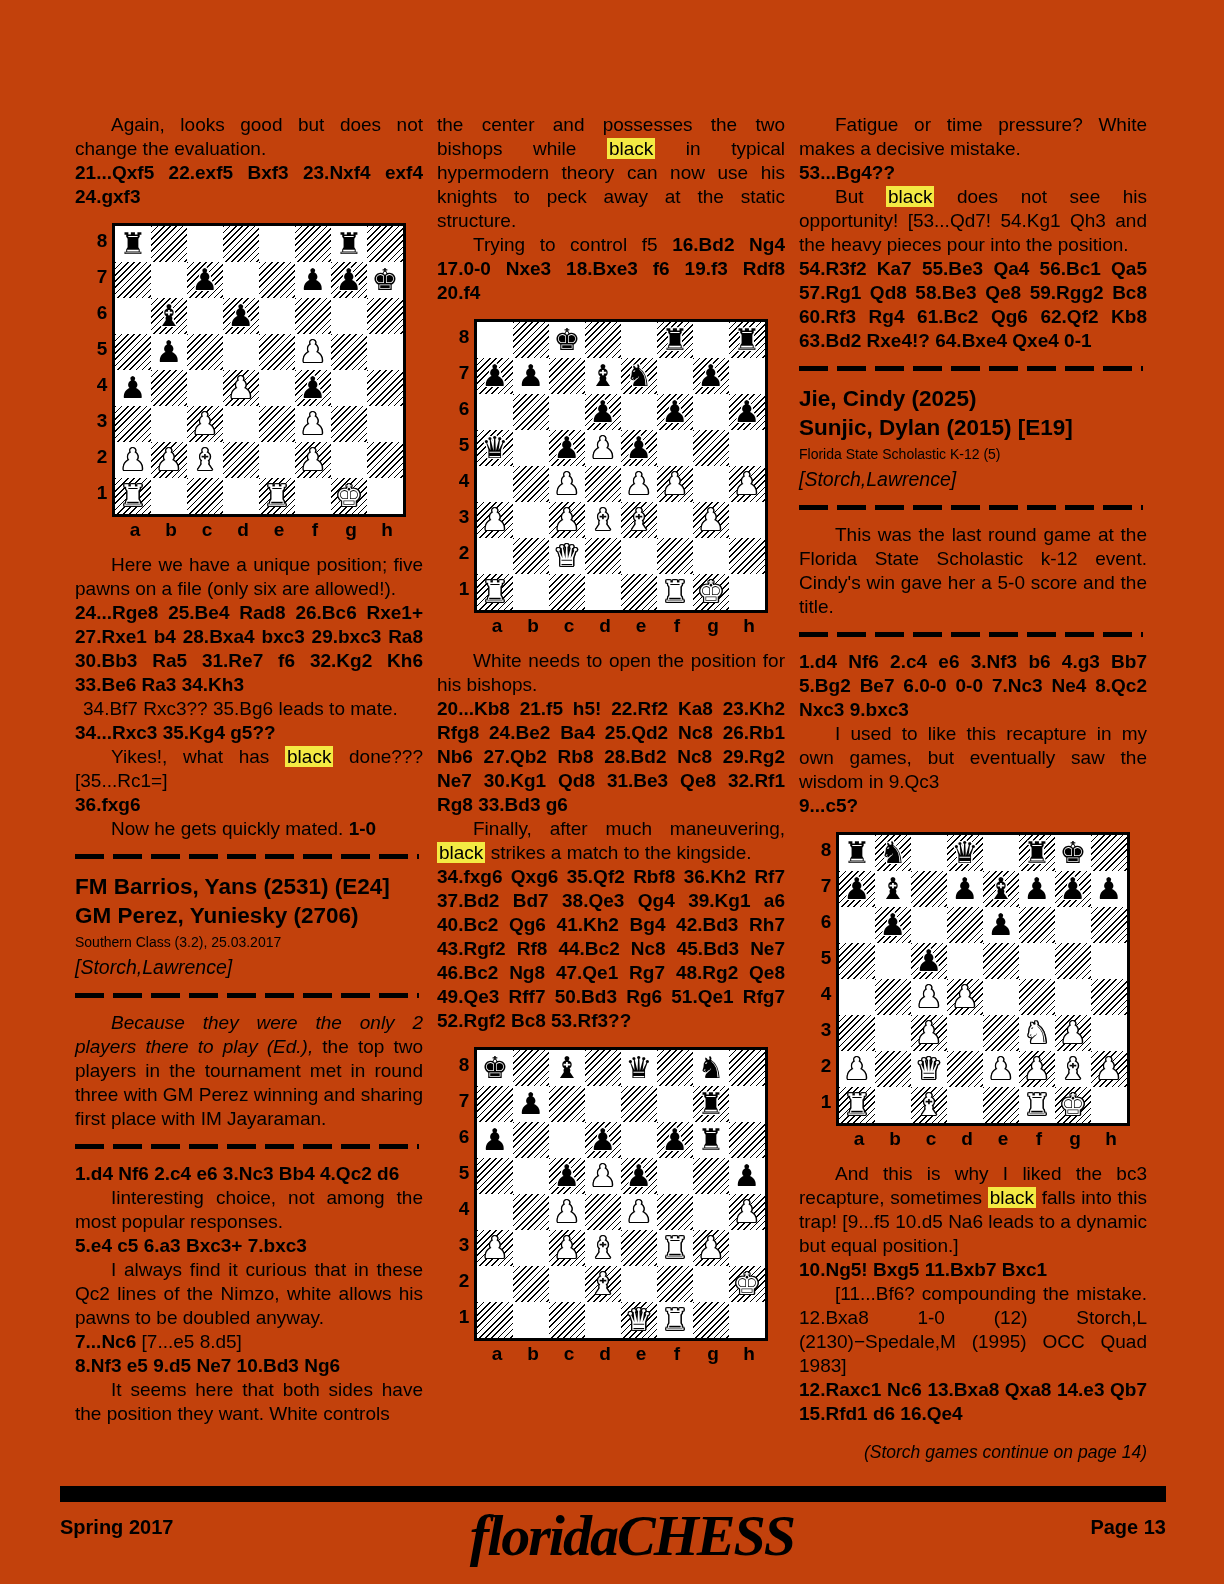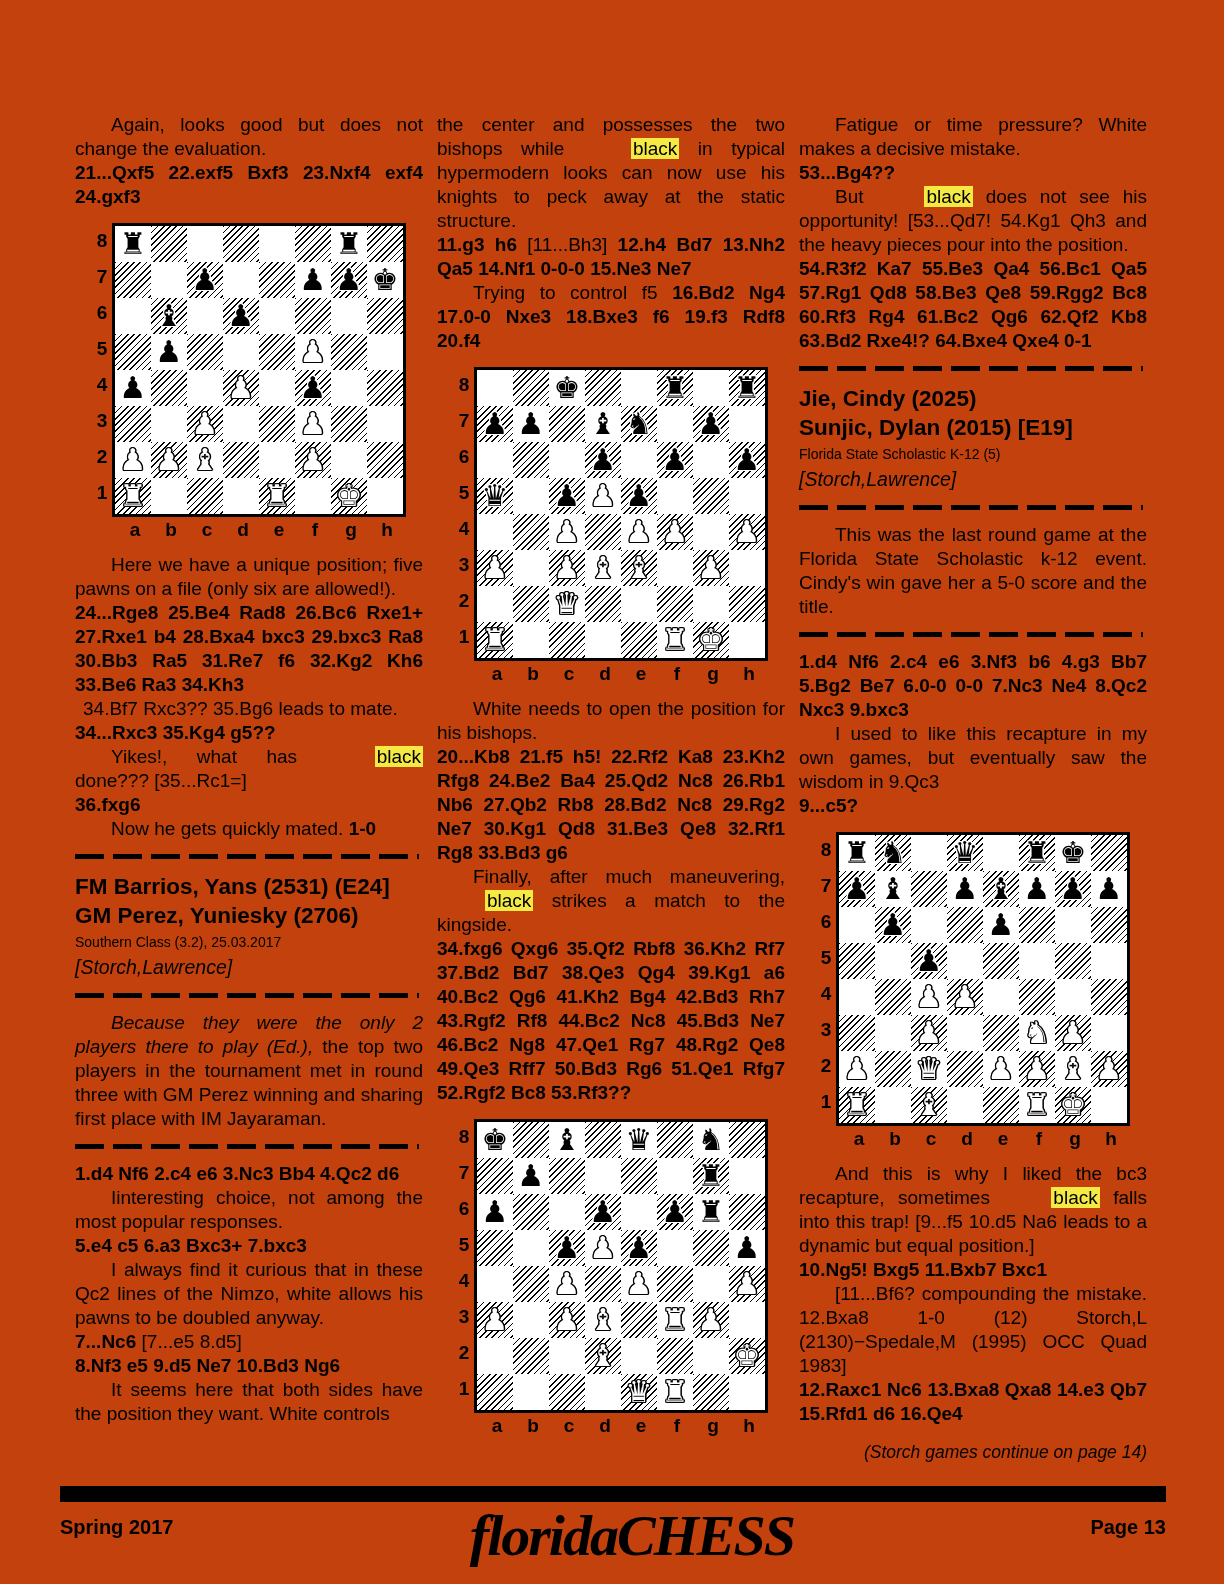--- a/index.html
+++ b/index.html
@@ -5,21 +5,21 @@
   html,body{margin:0;padding:0;background:#fff;}
   .page{position:relative;width:1224px;height:1584px;background:#c2410c;overflow:hidden;
         font-family:"Liberation Sans", sans-serif;color:#000;}
   .content{position:absolute;top:113px;left:75px;display:flex;gap:14px;}
   .col{width:348px;flex:0 0 348px;font-size:19px;line-height:24px;text-align:justify;}
   .p{margin:0;}
   .ind1{text-indent:8px;}
   .ind2{text-indent:36px;}
   .b{font-weight:bold;}
   .i{font-style:italic;text-align:right;}
-  .h{padding:0 2px;margin-left:48px;}
+  .h{padding:0 2px;}
   .sep{height:5px;margin:13px 4px 13px 0;
        background:repeating-linear-gradient(90deg,#000 0 29px,transparent 29px 38px);}
   .hdr{margin:0 0 2px 0;text-align:left;}
   .hdr .hb{font-size:22.5px;font-weight:bold;line-height:29px;}
   .hdr .hn{font-size:14px;line-height:25px;}
   .hdr .hi{font-size:19.5px;line-height:25px;font-style:italic;}
   .pr{margin:14px 0 0 0;text-align:right;font-style:italic;font-size:17.5px;}
   
   .board-wrap{width:314px;margin:14px auto 10px auto;}
   .board-row{display:flex;}
@@ -204,22 +204,21 @@
         <div class="sep"></div>
         <p class="p"><span class="b">1.d4 Nf6 2.c4 e6 3.Nc3 Bb4 4.Qc2 d6</span></p>
         <p class="p ind2"><span>Iinteresting choice, not among the most popular responses.</span></p>
         <p class="p"><span class="b">5.e4 c5 6.a3 Bxc3+ 7.bxc3</span></p>
         <p class="p ind2"><span>I always find it curious that in these Qc2 lines of the Nimzo, white allows his pawns to be doubled anyway.</span></p>
         <p class="p"><span class="b">7...Nc6</span><span> [7...e5 8.d5]</span></p>
         <p class="p"><span class="b">8.Nf3 e5 9.d5 Ne7 10.Bd3 Ng6</span></p>
         <p class="p ind2"><span>It seems here that both sides have the position they want. White controls</span></p>
       </div>
       <div class="col">
-        <p class="p"><span>the center and possesses the two bishops while </span><span class="h" style="background: rgb(244, 234, 67);">black</span><span> in typical hypermodern looks can now use his knights to peck away at the static structure.</span></p>
-        <p class="p"><span class="b">11.g3 h6</span><span> [11...Bh3] </span><span class="b">12.h4 Bd7 13.Nh2 Qa5 14.Nf1 0-0-0 15.Ne3 Ne7</span></p>
+        <p class="p"><span>the center and possesses the two bishops while </span><span class="h" style="background: rgb(244, 234, 67);">black</span><span> in typical hypermodern theory can now use his knights to peck away at the static structure.</span></p>
         <p class="p ind2"><span>Trying to control f5 </span><span class="b">16.Bd2 Ng4 17.0-0 Nxe3 18.Bxe3 f6 19.f3 Rdf8 20.f4</span></p>
         <div class="board-wrap">
           <div class="board-row">
             <div class="ranks">
               <div class="rank-label">8</div>
               <div class="rank-label">7</div>
               <div class="rank-label">6</div>
               <div class="rank-label">5</div>
               <div class="rank-label">4</div>
               <div class="rank-label">3</div>

